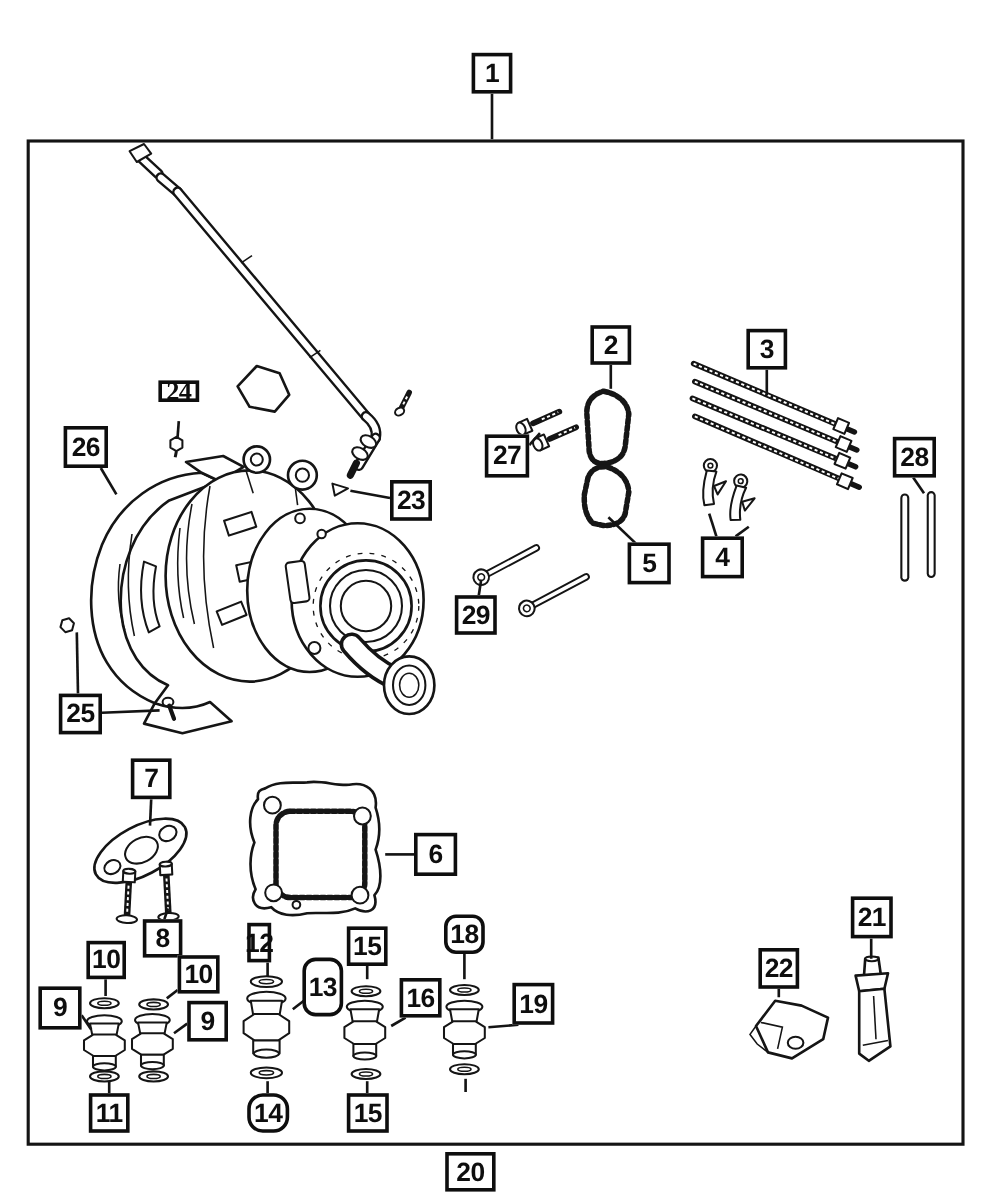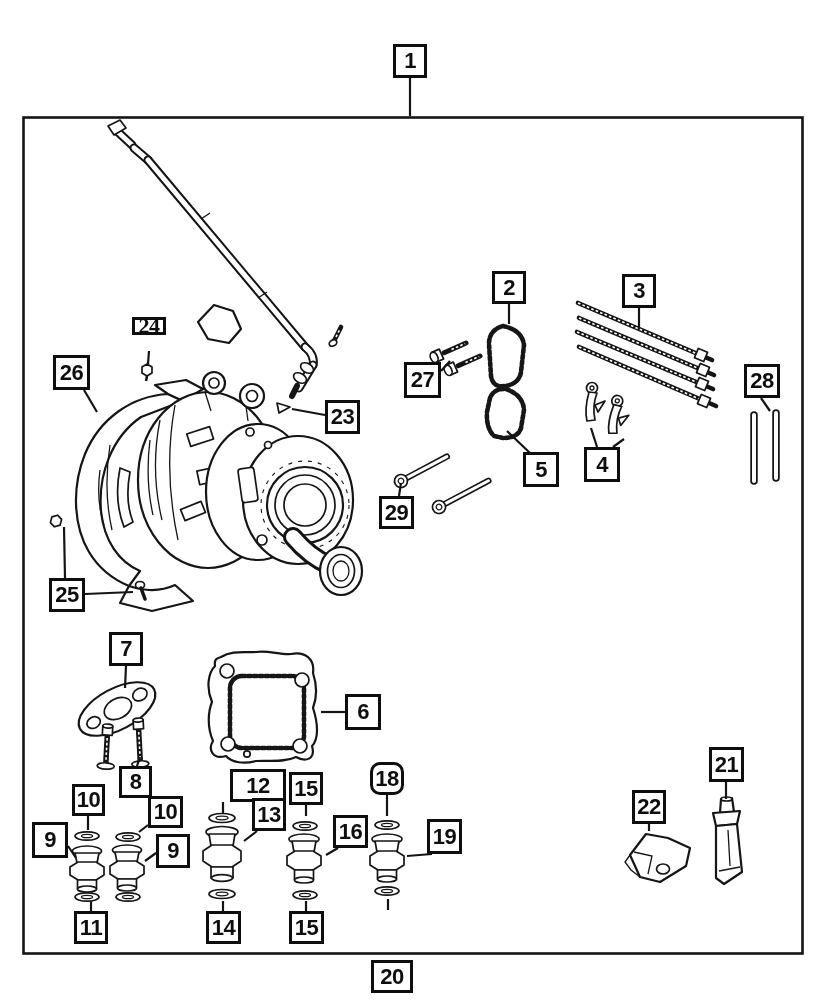--- a/index.html
+++ b/index.html
@@ -353,23 +353,23 @@
       <div class="callout" style="left: 744px; top: 364px; width: 36px; height: 34px;">28</div>
       <div class="callout" style="left: 379px; top: 496px; width: 35px; height: 33px;">29</div>
       <div class="callout" style="left: 109px; top: 632px; width: 34px; height: 34px;">7</div>
       <div class="callout" style="left: 345px; top: 694px; width: 36px; height: 36px;">6</div>
       <div class="callout" style="left: 119px; top: 766px; width: 33px; height: 32px;">8</div>
       <div class="callout" style="left: 72px; top: 784px; width: 33px; height: 32px;">10</div>
       <div class="callout" style="left: 32px; top: 822px; width: 36px; height: 36px;">9</div>
       <div class="callout" style="left: 74px; top: 911px; width: 34px; height: 33px;">11</div>
       <div class="callout" style="left: 148px; top: 796px; width: 35px; height: 32px;">10</div>
       <div class="callout" style="left: 156px; top: 834px; width: 34px; height: 34px;">9</div>
-      <div class="callout" style="left: 206px; top: 769px; width: 56px; height: 33px; margin-left: 24px;">12</div>
-      <div class="callout" style="left: 252px; top: 798px; width: 34px; height: 33px;">13</div>
-      <div class="callout" style="left: 206px; top: 911px; width: 35px; height: 33px;">14</div>
+      <div class="callout" style="left: 206px; top: 769px; width: 20px; height: 33px;">12</div>
+      <div class="callout" style="left: 252px; top: 798px; width: 34px; height: 49px; border-radius: 11px;">13</div>
+      <div class="callout" style="left: 206px; top: 911px; width: 35px; height: 33px; border-radius: 13px;">14</div>
       <div class="callout" style="left: 289px; top: 772px; width: 34px; height: 33px; text-align: center;">15</div>
       <div class="callout" style="left: 333px; top: 815px; width: 35px; height: 33px;">16</div>
       <div class="callout" style="left: 289px; top: 911px; width: 35px; height: 33px;">15</div>
       <div class="callout" style="left: 370px; top: 762px; width: 34px; height: 33px; border-radius: 10px;">18</div>
       <div class="callout" style="left: 427px; top: 819px; width: 35px; height: 35px;">19</div>
       <div class="callout" style="left: 371px; top: 960px; width: 42px; height: 33px;">20</div>
       <div class="callout" style="left: 709px; top: 747px; width: 35px; height: 35px;">21</div>
       <div class="callout" style="left: 632px; top: 779px; width: 34px; height: 34px; margin-top: 11px;">22</div>
     </div>
 

